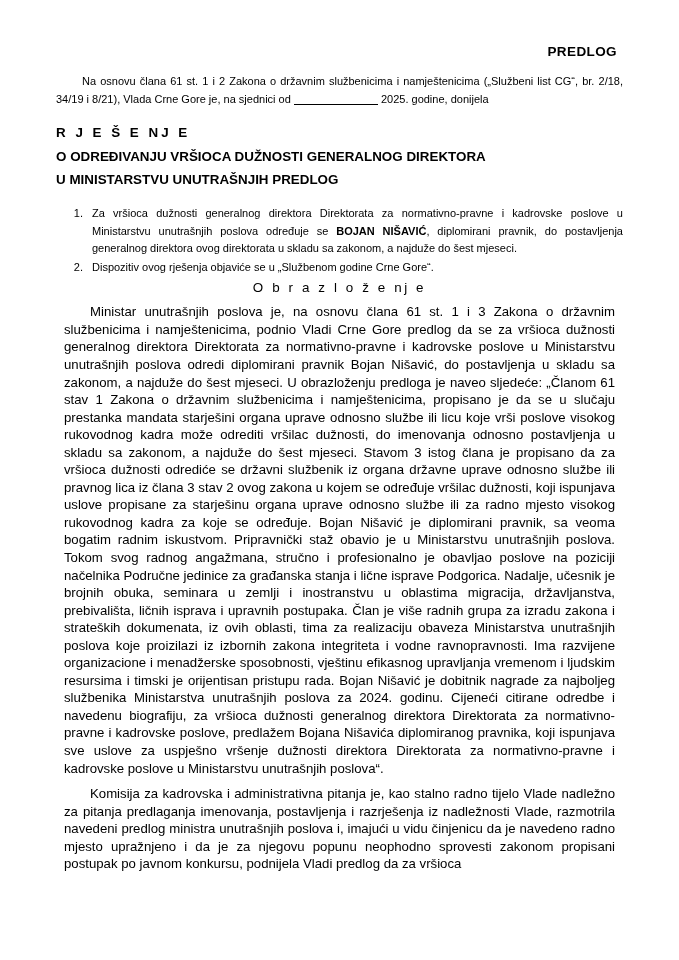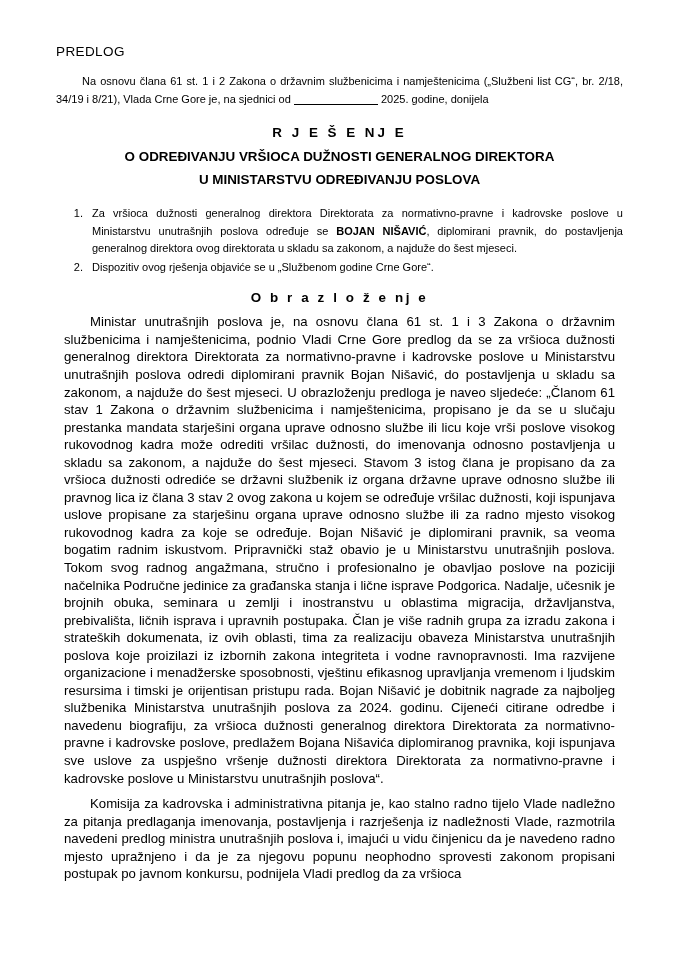--- a/index.html
+++ b/index.html
@@ -15,42 +15,42 @@
     overflow: hidden;
   }
   .page {
     width: 679px;
     height: 960px;
     box-sizing: border-box;
     padding: 44px 56px 0 56px;
     position: relative;
   }
   .predlog {
-    font-weight: normal;
+    text-align: right;
+    font-weight: bold;
     font-size: 13.5px;
     letter-spacing: 0.4px;
     margin: 0 6px 14px 0;
   }
   .para {
     font-size: 11px;
     line-height: 17.6px;
     text-align: justify;
     margin: 0;
   }
   .para.indent {
     text-indent: 26px;
   }
   .blank-line {
     display: inline-block;
     border-bottom: 1px solid #000;
     width: 84px;
     vertical-align: -2px;
   }
   .title-block {
-    text-align: center;
     font-weight: bold;
     font-size: 13.4px;
     line-height: 17.6px;
     margin-top: 16px;
   }
   .title-block .spaced {
     letter-spacing: 3px;
     display: block;
     margin-bottom: 2px;
   }
@@ -67,24 +67,24 @@
   ol.items li {
     text-align: justify;
     margin-bottom: 1px;
     padding-left: 6px;
   }
   ol.items li b {
     font-weight: bold;
   }
   .obrazlozenje {
     text-align: center;
-    font-weight: bold;
+    font-weight: normal;
     font-size: 13.4px;
     letter-spacing: 2.6px;
-    margin-top: 14px;
+    margin-top: 4px;
     margin-bottom: 8px;
   }
   .body-para {
     font-size: 13.2px;
     line-height: 17.55px;
     text-align: justify;
     text-indent: 26px;
     margin: 8px;
     hyphens: none;
   }
@@ -97,21 +97,21 @@
 
 <div class="page">
 
   <div class="predlog">PREDLOG</div>
 
   <p class="para indent"><span>Na osnovu člana 61 st. 1 i 2 Zakona o državnim službenicima i namještenicima („Službeni list CG“, br. 2/18, 34/19 i 8/21), Vlada Crne Gore je, na sjednici od </span><span class="blank-line"></span><span> 2025. godine, donijela</span></p>
 
   <div class="title-block">
     <span class="spaced">R J E Š E NJ E</span>
     <span class="l">O ODREĐIVANJU VRŠIOCA DUŽNOSTI GENERALNOG DIREKTORA</span>
-    <span class="l">U MINISTARSTVU ODREĐIVANJU POSLOVA</span>
+    <span class="l">U MINISTARSTVU UNUTRAŠNJIH PREDLOG</span>
   </div>
 
   <ol class="items">
     <li><span>Za vršioca dužnosti generalnog direktora Direktorata za normativno-pravne i kadrovske poslove u Ministarstvu unutrašnjih poslova određuje se </span><b>BOJAN NIŠAVIĆ</b><span>, diplomirani pravnik, do postavljenja generalnog direktora ovog direktorata u skladu sa zakonom, a najduže do šest mjeseci.</span></li>
     <li><span>Dispozitiv ovog rješenja objaviće se u „Službenom godine Crne Gore“.</span></li>
   </ol>
 
   <div class="obrazlozenje">O b r a z l o ž e nj e</div>
 
   <p class="body-para">Ministar unutrašnjih poslova je, na osnovu člana 61 st. 1 i 3 Zakona o državnim službenicima i namještenicima, podnio Vladi Crne Gore predlog da se za vršioca dužnosti generalnog direktora Direktorata za normativno-pravne i kadrovske poslove u Ministarstvu unutrašnjih poslova odredi diplomirani pravnik Bojan Nišavić, do postavljenja u skladu sa zakonom, a najduže do šest mjeseci. U obrazloženju predloga je naveo sljedeće: „Članom 61 stav 1 Zakona o državnim službenicima i namještenicima, propisano je da se u slučaju prestanka mandata starješini organa uprave odnosno službe ili licu koje vrši poslove visokog rukovodnog kadra može odrediti vršilac dužnosti, do imenovanja odnosno postavljenja u skladu sa zakonom, a najduže do šest mjeseci. Stavom 3 istog člana je propisano da za vršioca dužnosti odrediće se državni službenik iz organa državne uprave odnosno službe ili pravnog lica iz člana 3 stav 2 ovog zakona u kojem se određuje vršilac dužnosti, koji ispunjava uslove propisane za starješinu organa uprave odnosno službe ili za radno mjesto visokog rukovodnog kadra za koje se određuje. Bojan Nišavić je diplomirani pravnik, sa veoma bogatim radnim iskustvom. Pripravnički staž obavio je u Ministarstvu unutrašnjih poslova. Tokom svog radnog angažmana, stručno i profesionalno je obavljao poslove na poziciji načelnika Područne jedinice za građanska stanja i lične isprave Podgorica. Nadalje, učesnik je brojnih obuka, seminara u zemlji i inostranstvu u oblastima migracija, državljanstva, prebivališta, ličnih isprava i upravnih postupaka. Član je više radnih grupa za izradu zakona i strateških dokumenata, iz ovih oblasti, tima za realizaciju obaveza Ministarstva unutrašnjih poslova koje proizilazi iz izbornih zakona integriteta i vodne ravnopravnosti. Ima razvijene organizacione i menadžerske sposobnosti, vještinu efikasnog upravljanja vremenom i ljudskim resursima i timski je orijentisan pristupu rada. Bojan Nišavić je dobitnik nagrade za najboljeg službenika Ministarstva unutrašnjih poslova za 2024. godinu. Cijeneći citirane odredbe i navedenu biografiju, za vršioca dužnosti generalnog direktora Direktorata za normativno-pravne i kadrovske poslove, predlažem Bojana Nišavića diplomiranog pravnika, koji ispunjava sve uslove za uspješno vršenje dužnosti direktora Direktorata za normativno-pravne i kadrovske poslove u Ministarstvu unutrašnjih poslova“.</p>

